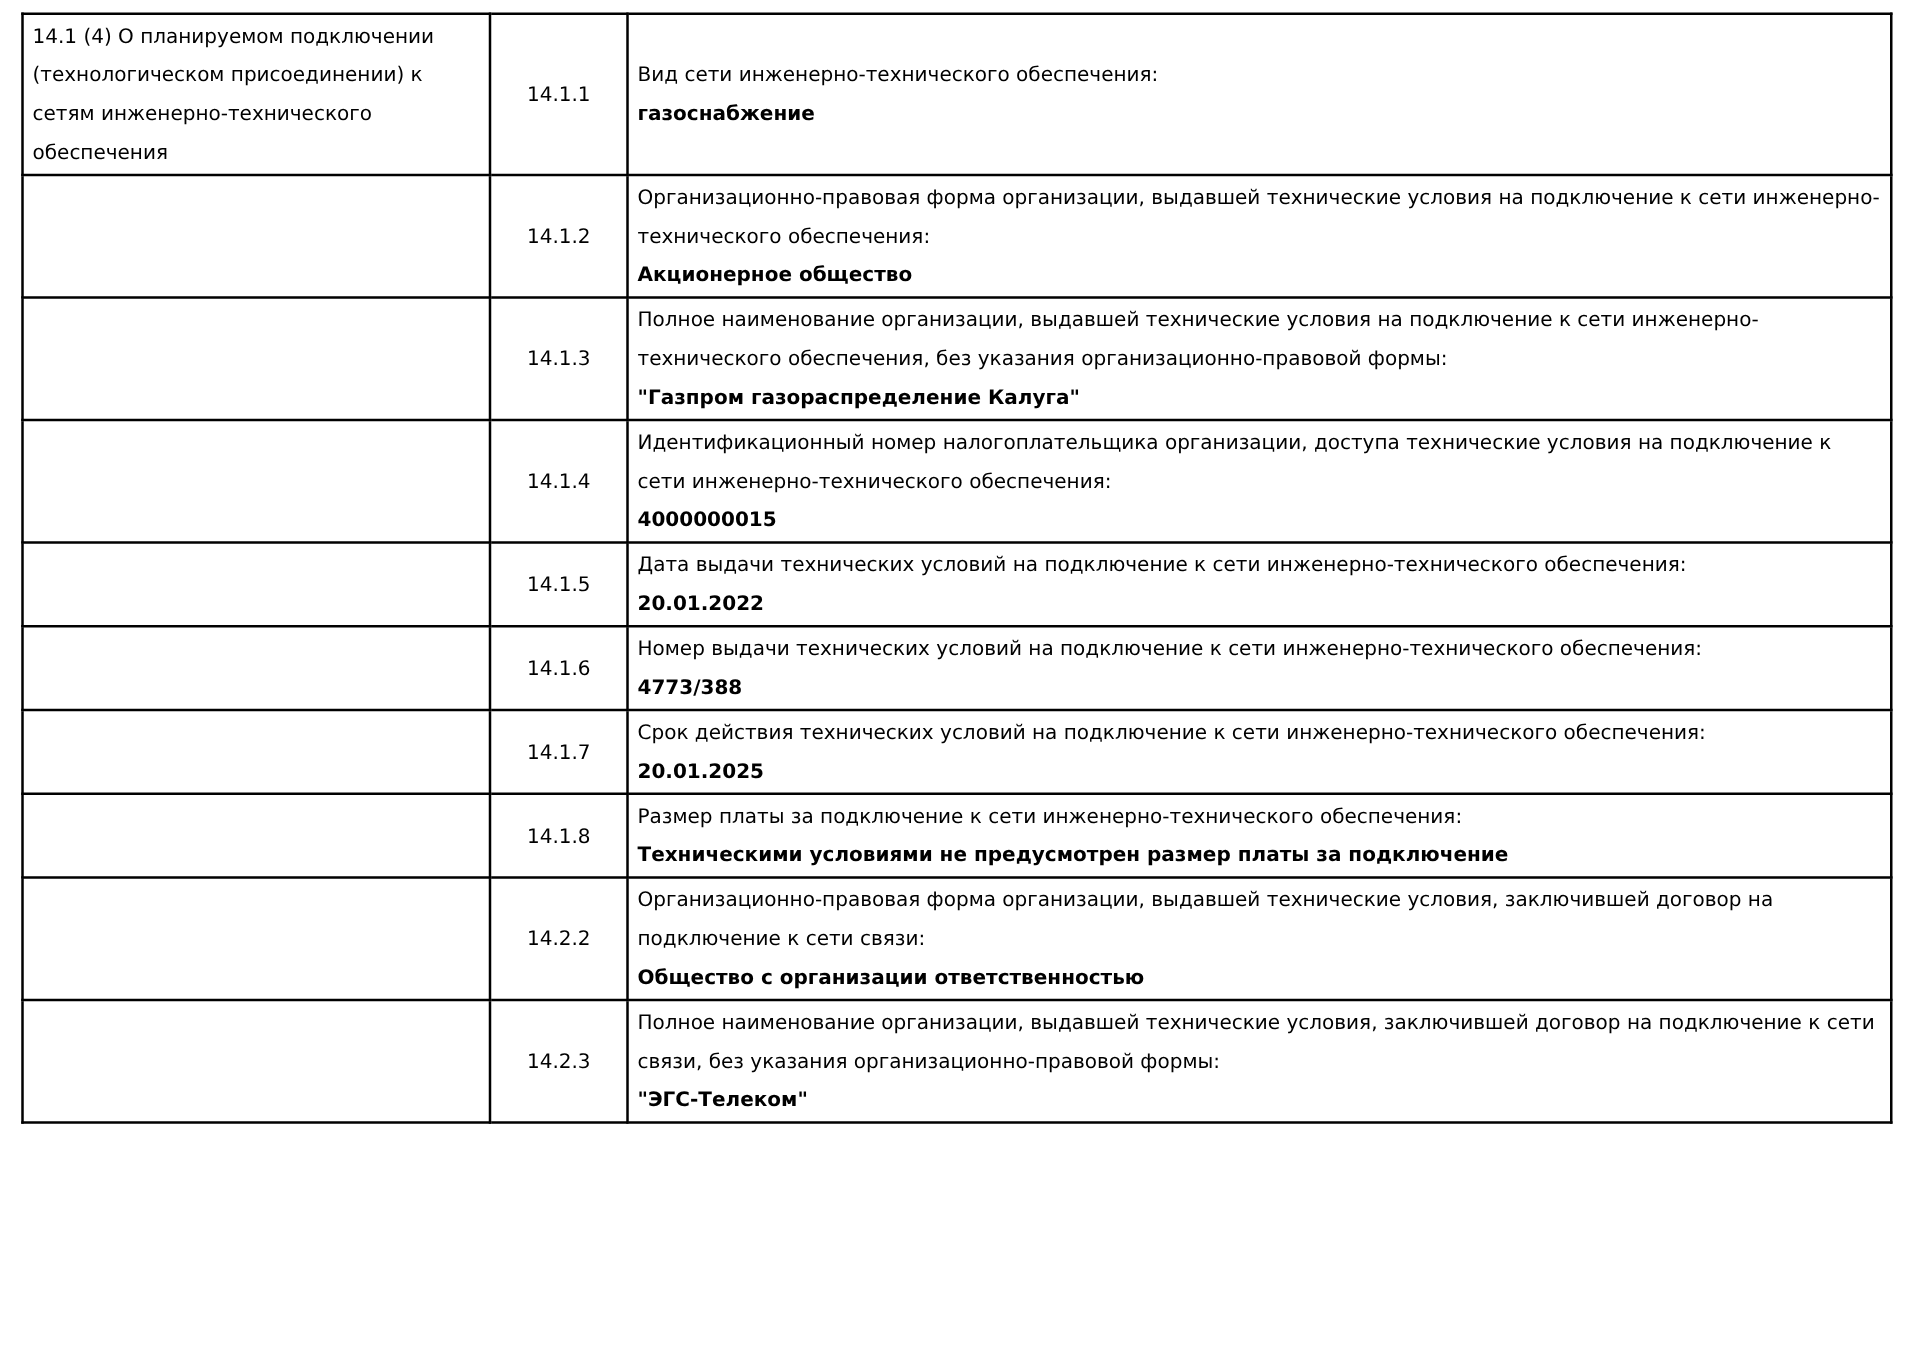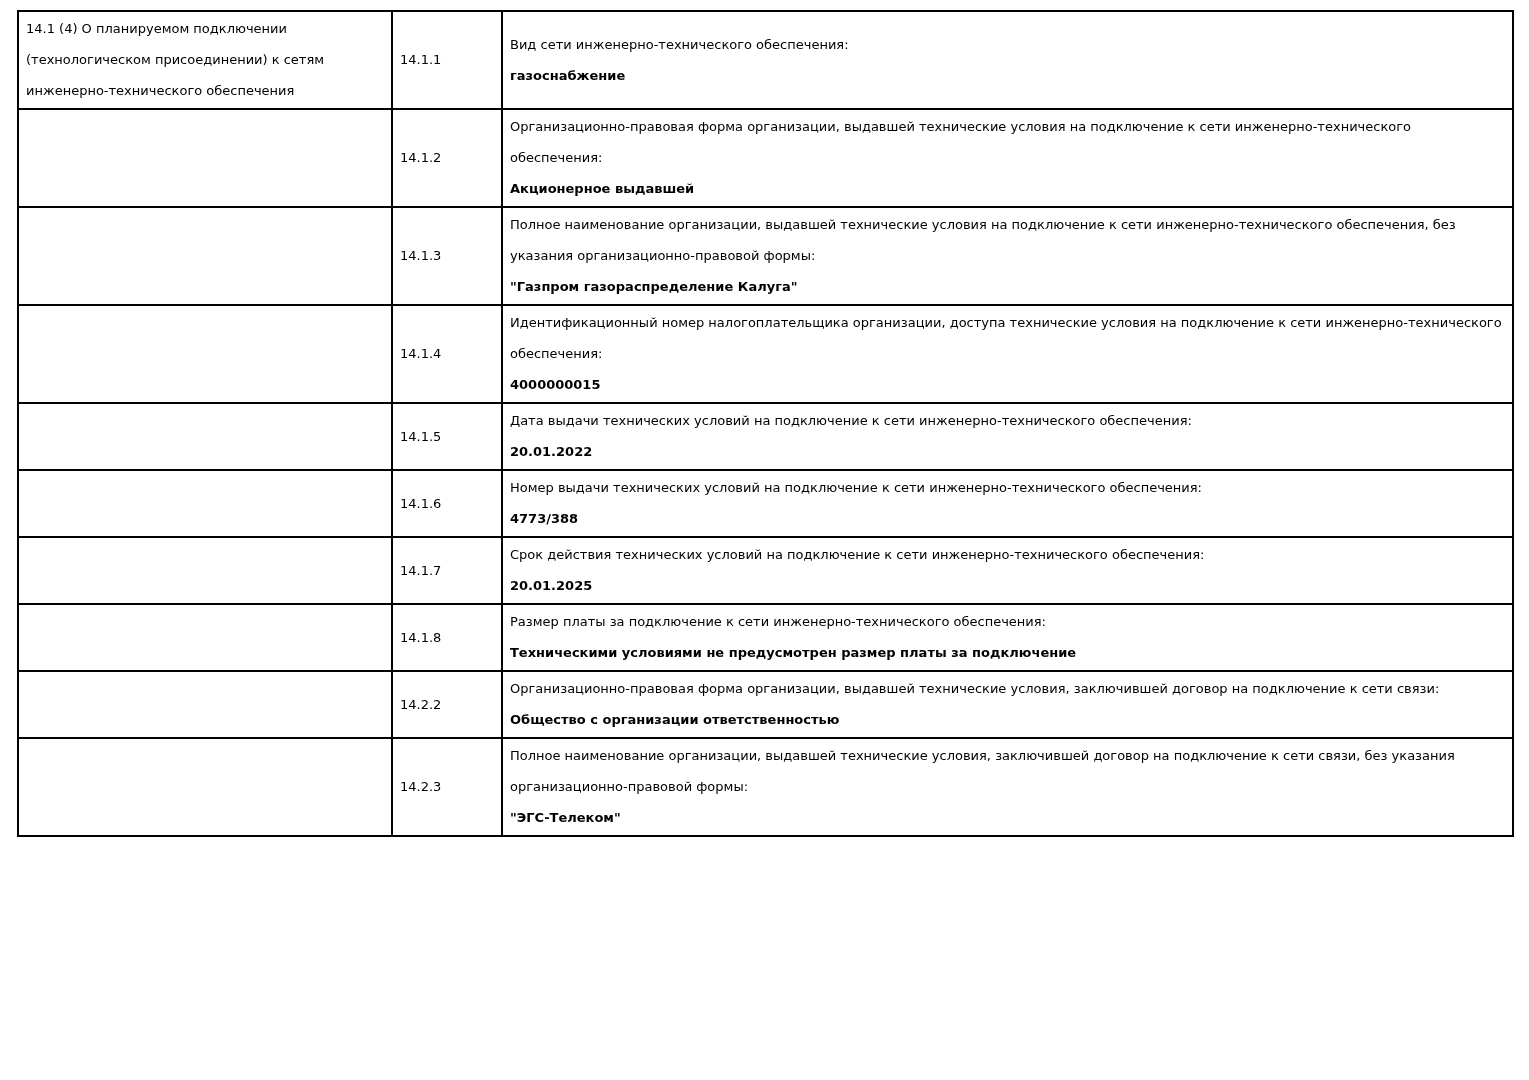--- a/index.html
+++ b/index.html
@@ -19,30 +19,31 @@
     box-sizing: border-box;
   }
   table.decl-table {
     border-collapse: collapse;
     table-layout: fixed;
     width: 1495px;
   }
   .decl-table td {
     border: 2px solid #000000;
     padding: 1px 7px 2px 7px;
-    font-size: 13px;
+    font-size: 16px;
     line-height: 31px;
     word-wrap: break-word;
     overflow-wrap: break-word;
   }
   td.section {
     vertical-align: top;
   }
   td.num {
     vertical-align: middle;
+    text-align: center;
   }
   td.content {
     vertical-align: middle;
     margin-top: 40px;
   }
   .field-label {
     font-weight: normal;
   }
   .field-value {
     font-weight: bold;
@@ -66,21 +67,21 @@
         <td class="content">
           <div class="field-label">Вид сети инженерно-технического обеспечения:</div>
           <div class="field-value">газоснабжение</div>
         </td>
       </tr>
       <tr>
         <td class="section"></td>
         <td class="num">14.1.2</td>
         <td class="content">
           <div class="field-label">Организационно-правовая форма организации, выдавшей технические условия на подключение к сети инженерно-технического обеспечения:</div>
-          <div class="field-value">Акционерное выдавшей</div>
+          <div class="field-value">Акционерное общество</div>
         </td>
       </tr>
       <tr>
         <td class="section"></td>
         <td class="num">14.1.3</td>
         <td class="content">
           <div class="field-label">Полное наименование организации, выдавшей технические условия на подключение к сети инженерно-технического обеспечения, без указания организационно-правовой формы:</div>
           <div class="field-value">"Газпром газораспределение Калуга"</div>
         </td>
       </tr>

